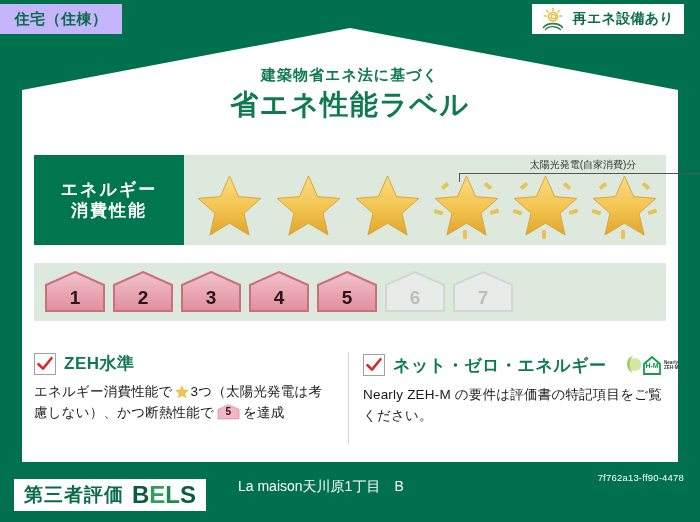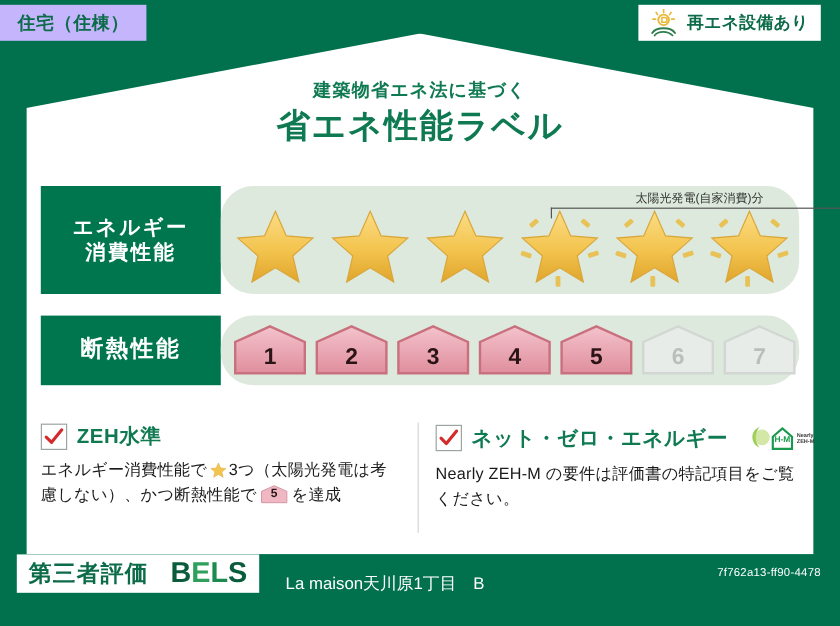--- a/index.html
+++ b/index.html
@@ -70,21 +70,21 @@
     color:#ffffff;font-weight:bold;
     line-height:1.25;
     letter-spacing:2px;
   }
   .row-energy .row-key{font-size:17px;}
   .row-insul .row-key{font-size:19px;}
   .row-val{
     flex:1;
     background:#dde9dc;
     position:relative;
-    display:flex;align-items:center;border-radius:27px;
+    display:flex;align-items:center;
   }
   .stars{
     display:flex;align-items:center;
     padding-left:6px;gap:0px;
     margin-top:8px;
   }
   .star-cell{width:79px;height:72px;position:relative;}
   .star-cell svg{position:absolute;left:0;top:0;}
   
   .solar-anno{
@@ -146,24 +146,24 @@
   .divider{
     position:absolute;left:348px;top:352px;
     width:1px;height:92px;background:#d2d7d4;
   }
   
   .footer{
     position:absolute;left:0;bottom:0;width:700px;height:60px;
     background:#00714c;
   }
   .bels{
-    position:absolute;left:14px;top:0;
+    position:absolute;left:14px;top:17px;
     height:32px;background:#ffffff;
     display:flex;align-items:center;padding:0 10px;
-    gap:18px;
+    gap:8px;
   }
   .bels .b-jp{font-size:19px;font-weight:bold;color:#0c6b49;letter-spacing:1px;}
   .bels .b-en{font-size:24px;font-weight:bold;letter-spacing:0px;}
   .bels .b-en i{font-style:normal;}
   .bels .b-en .l1{color:#0a5c3d;}
   .bels .b-en .l2{color:#2f9f5e;}
   .bels .b-en .l3{color:#1d8a50;}
   .bels .b-en .l4{color:#0a5c3d;}
   .bldg{
     position:absolute;left:238px;top:16px;
@@ -276,23 +276,20 @@
         </div>
       </div>
       <div class="solar-anno">
         <div class="sa-text">太陽光発電(自家消費)分</div>
         <div class="sa-bracket"></div>
       </div>
     </div>
   </div>
 
   <div class="row row-insul">
-    <div class="row-key">
-      <span>断熱性能</span>
-    </div>
     <div class="row-val">
       <div class="grades">
         <div class="grade on">
           <svg width="62" height="44" viewBox="0 0 62 44" xmlns="http://www.w3.org/2000/svg">
             <defs>
                 <linearGradient id="pg" x1="0" y1="0" x2="0" y2="1">
               <stop offset="0%" stop-color="#f3c3cc"></stop>
                   <stop offset="100%" stop-color="#e08e9d"></stop>
             </linearGradient>
               </defs>

